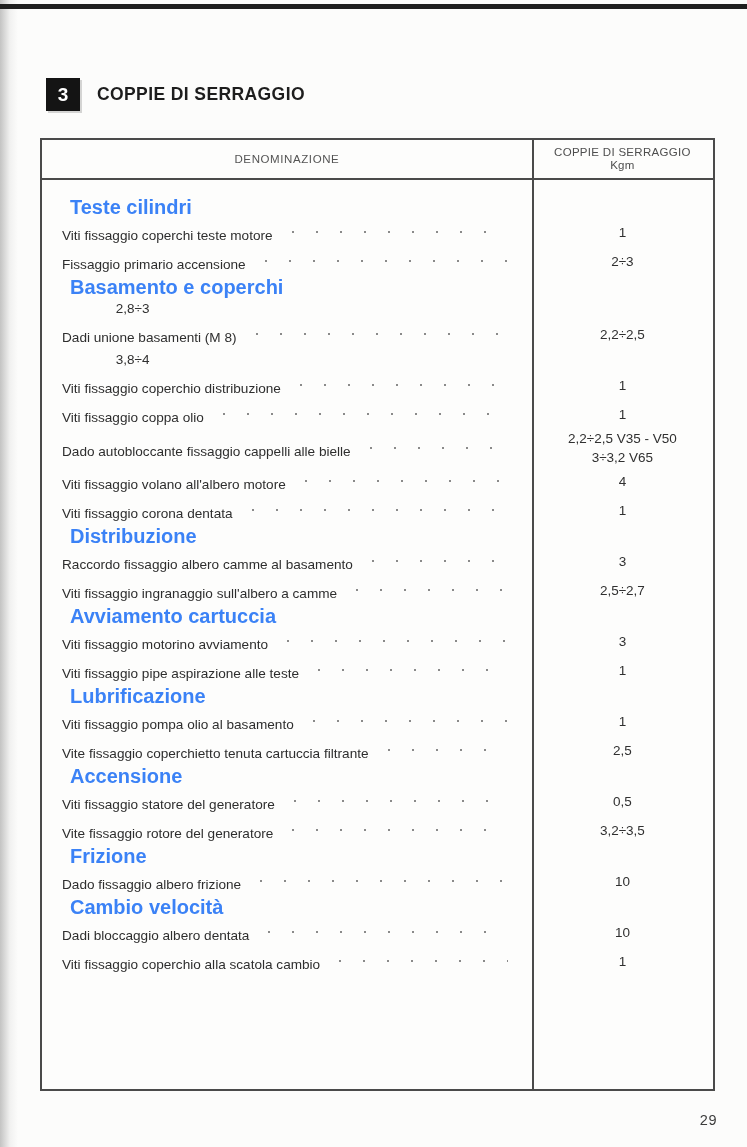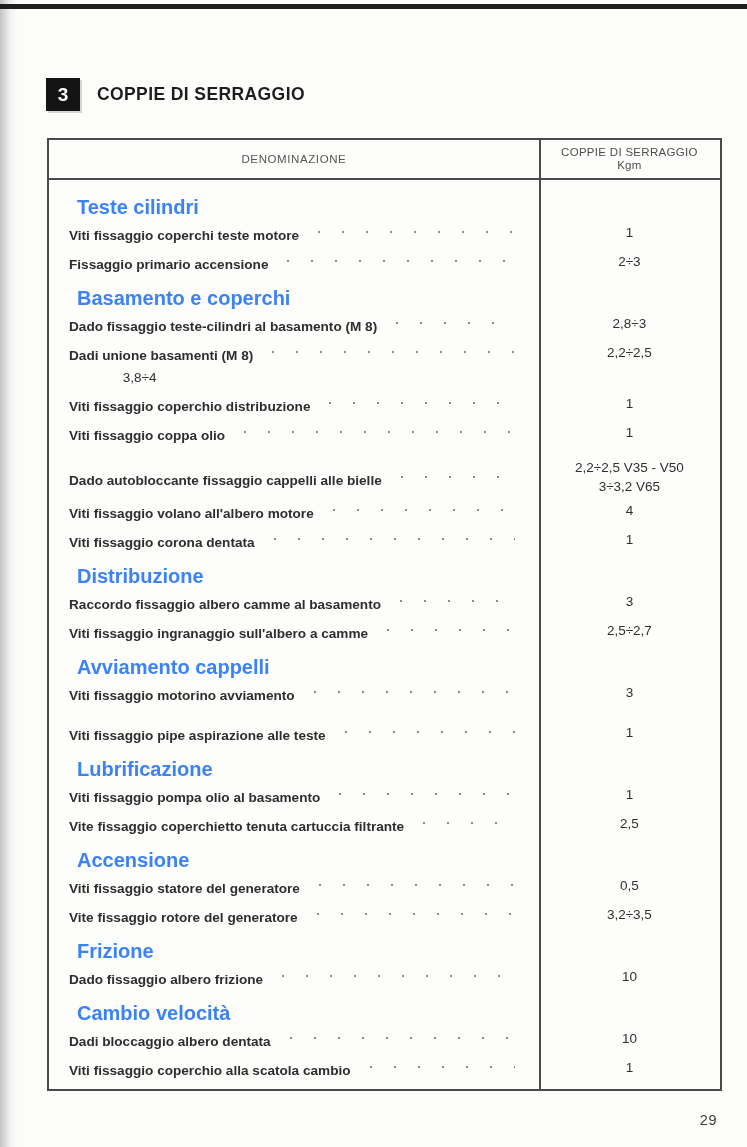--- a/index.html
+++ b/index.html
@@ -30,54 +30,54 @@
   .num-box{
     width:34px;height:33px;background:#141414;color:#ffffff;
     display:flex;align-items:center;justify-content:center;
     font-size:19px;font-weight:bold;
     box-shadow:2px 2px 0 rgba(90,90,90,.25);
   }
   .doc-title{
     font-size:17.5px;font-weight:bold;color:#1d1d1d;letter-spacing:.4px;
   }
   .torque-table{
-    position:absolute;left:47px;top:138px;width:675px;height:953px;
+    position:absolute;left:40px;top:138px;width:675px;height:953px;
     border:2px solid #4a4a4a;box-sizing:border-box;
     background:#fdfdfc;
   }
   .col-divider{
     position:absolute;left:73%;top:0;bottom:0;width:2px;background:#4a4a4a;
   }
   .thead{
     display:flex;height:40px;border-bottom:2px solid #4a4a4a;box-sizing:border-box;
   }
   .thead .th-left{
     width:73%;display:flex;align-items:center;justify-content:center;
     font-size:11.5px;color:#545454;letter-spacing:.6px;
   }
   .thead .th-right{
     width:27%;display:flex;flex-direction:column;align-items:center;justify-content:center;
     font-size:11.5px;color:#4e4e4e;letter-spacing:.3px;line-height:13px;
   }
   .tbody{padding-top:12px;}
-  .section{margin-top:11px;}
+  .section{}
   .section:first-child{margin-top:4px;}
   .section-title{
     padding-left:28px;font-size:20px;font-weight:bold;color:#3b82f6;
     line-height:22px;
   }
   .item-row{
     display:flex;align-items:center;
     font-size:13.6px;color:#2e2e2e;
   }
   .cell-label{
     width:73%;box-sizing:border-box;display:flex;align-items:baseline;
     padding-left:20px;padding-right:14px;line-height:22px;
   }
-  .lbl{white-space:nowrap;font-weight:bold;}
+  .lbl{white-space:nowrap;}
   .dots{
     flex:1 1 auto;height:22px;margin-left:8px;margin-right:10px;
     background-image:radial-gradient(circle, #8a8a8a 1.1px, rgba(0,0,0,0) 1.5px);
     background-size:24px 6px;background-repeat:repeat-x;
     background-position:left bottom 5px;
   }
   .cell-value{
     width:27%;text-align:center;color:#303030;font-size:13.5px;line-height:22px;
   }
   .cell-value.multi div{line-height:19px;}
@@ -129,24 +129,20 @@
               <span class="dots"></span>
             </div>
             <div class="cell-value">
               <div>2÷3</div>
             </div>
           </div>
         </div>
         <div class="section">
           <div class="section-title">Basamento e coperchi</div>
           <div class="item-row">
-            <div class="cell-label">
-              <span class="lbl">Dado fissaggio teste-cilindri al basamento (M 8)</span>
-              <span class="dots"></span>
-            </div>
             <div class="cell-value">
               <div>2,8÷3</div>
             </div>
           </div>
           <div class="item-row">
             <div class="cell-label">
               <span class="lbl">Dadi unione basamenti (M 8)</span>
               <span class="dots"></span>
             </div>
             <div class="cell-value">
@@ -222,21 +218,21 @@
             <div class="cell-label">
               <span class="lbl">Viti fissaggio ingranaggio sull'albero a camme</span>
               <span class="dots"></span>
             </div>
             <div class="cell-value">
               <div>2,5÷2,7</div>
             </div>
           </div>
         </div>
         <div class="section">
-          <div class="section-title">Avviamento cappelli</div>
+          <div class="section-title">Avviamento cartuccia</div>
           <div class="item-row">
             <div class="cell-label">
               <span class="lbl">Viti fissaggio motorino avviamento</span>
               <span class="dots"></span>
             </div>
             <div class="cell-value">
               <div>3</div>
             </div>
           </div>
         </div>

